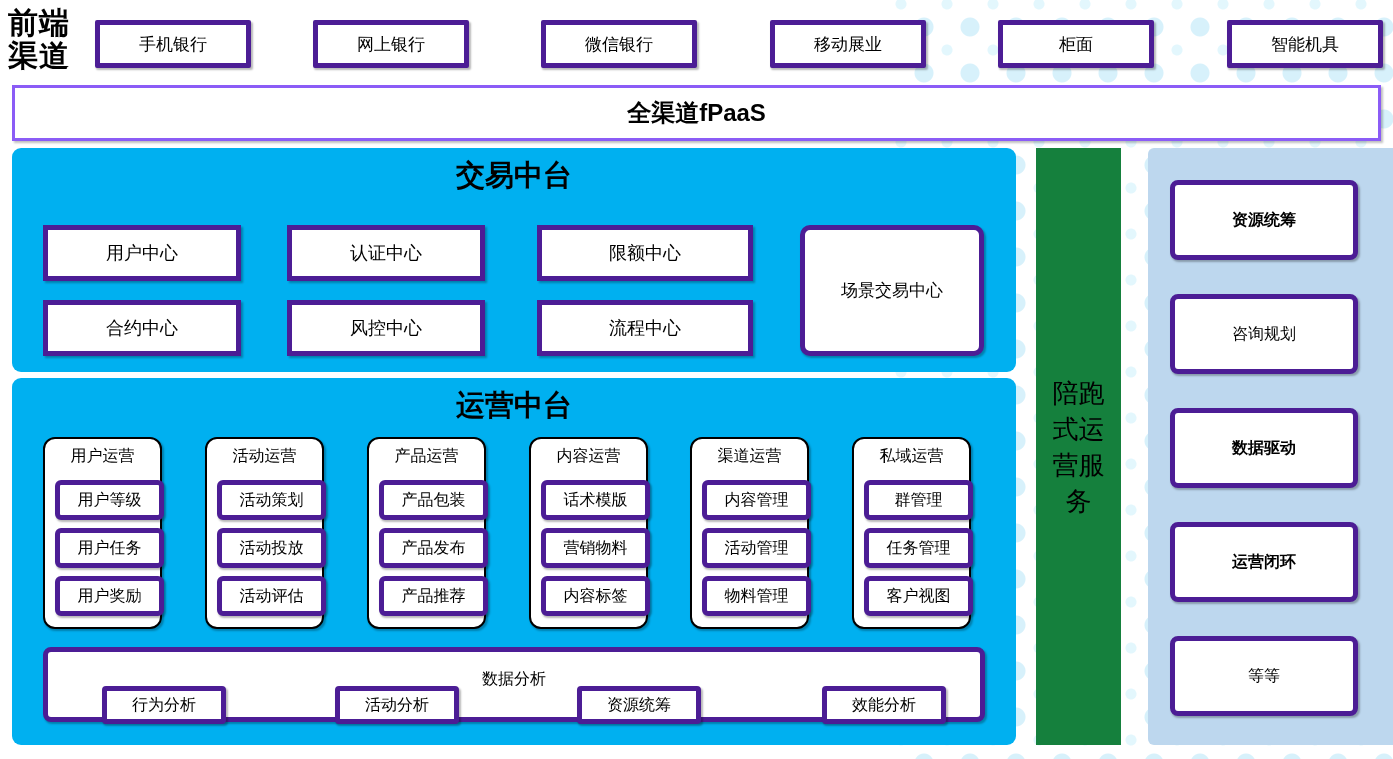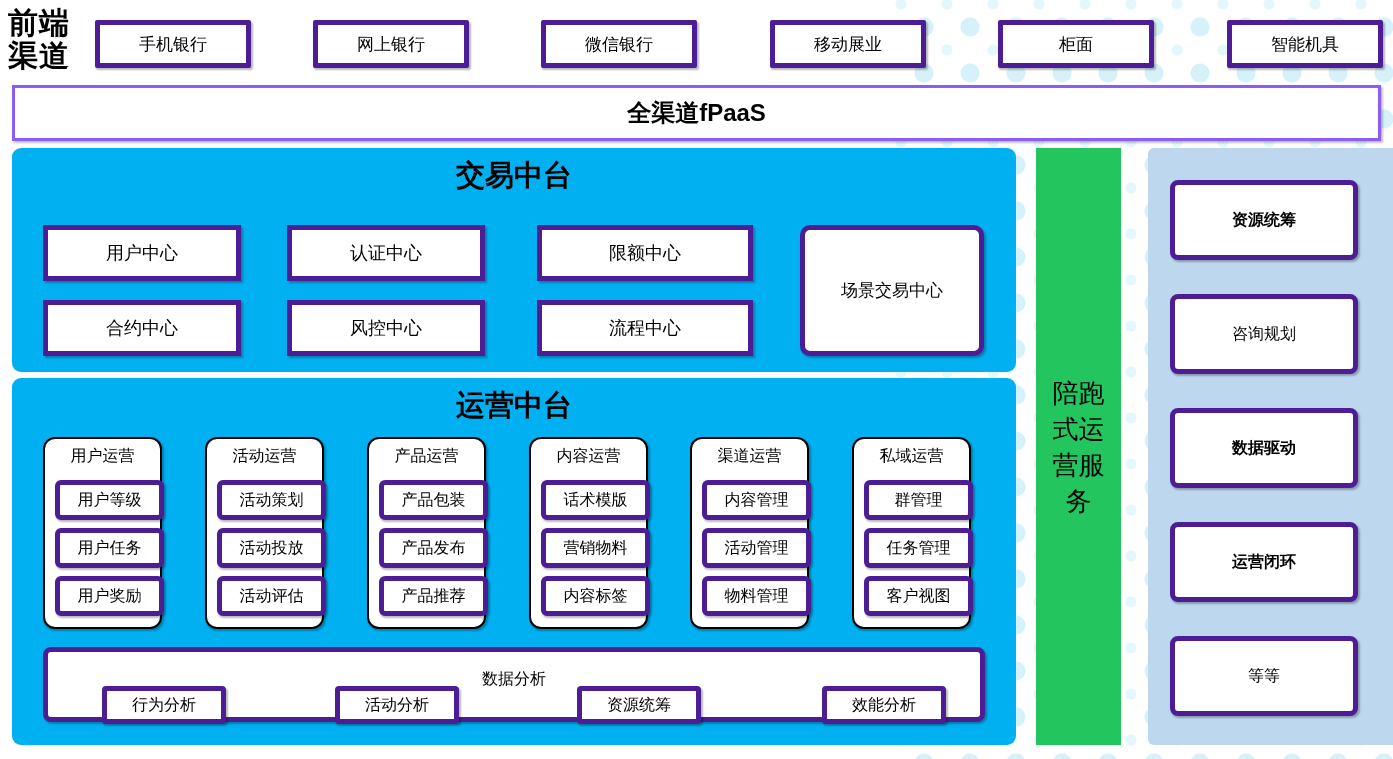--- a/index.html
+++ b/index.html
@@ -53,21 +53,21 @@
   }
   .col-item{left:10px;width:109px;height:40px;border-radius:6px;font-size:16px;}
   .analysis{
     left:31px;top:269px;width:942px;height:75px;border-radius:8px;
     flex-direction:column;justify-content:flex-start;
   }
   .analysis-title{margin-top:17px;font-size:16px;}
   .a-box{top:34px;width:124px;height:38px;border-radius:4px;font-size:16px;}
   .side-bar{
     position:absolute;left:1036px;top:148px;width:85px;height:597px;
-    background:#22c55e;display:flex;align-items:center;justify-content:center;
+    background:#15803d;display:flex;align-items:center;justify-content:center;
   }
   .side-bar span{
     display:block;width:58px;font-size:26px;line-height:36px;text-align:center;
   }
   .right-panel{
     position:absolute;left:1148px;top:148px;width:252px;height:597px;
     background:#bdd7ee;border-radius:6px;
   }
   .r-box{left:22px;width:188px;height:80px;border-radius:8px;font-size:16px;}
   .bold{font-weight:700;}

